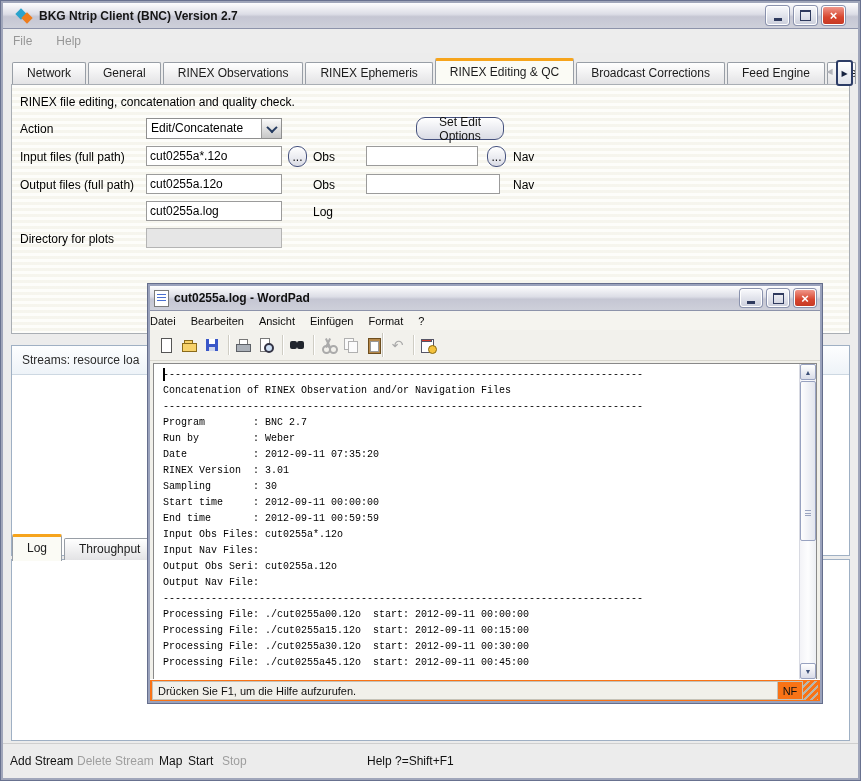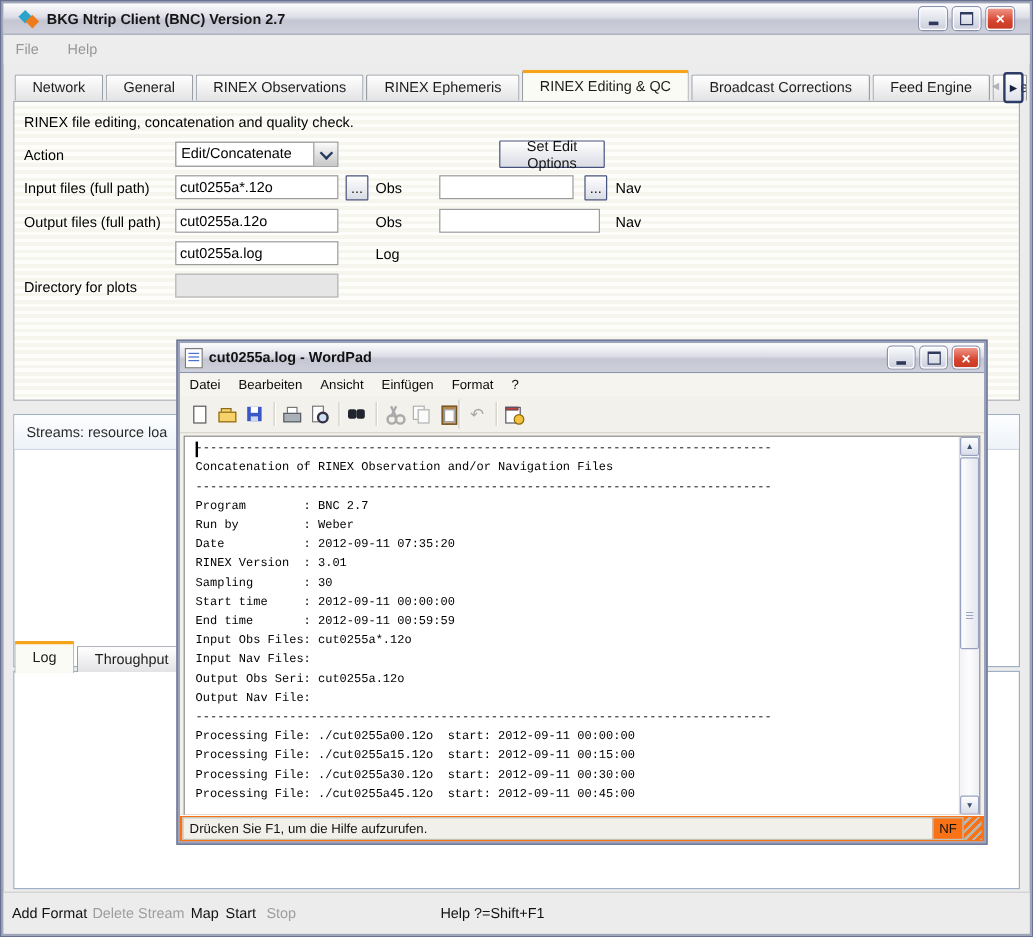--- a/index.html
+++ b/index.html
@@ -46,21 +46,21 @@
   .panel .lbl{position:absolute;font-size:12px;color:#000;white-space:nowrap;}
   .field{position:absolute;height:18px;border:1px solid #9b9b9b;background:#fff;font-size:12px;
          font-family:"Liberation Sans",sans-serif;padding:0 3px;box-sizing:content-box;}
   .field:disabled,.field.disabled{background:#e6e6e6;border-color:#b4b4b4;}
   .combo{position:absolute;width:136px;height:21px;border:1px solid #8f8f8f;background:#fff;display:flex;box-sizing:border-box;}
   .combo .cval{flex:1;font-size:12px;line-height:19px;padding-left:4px;white-space:nowrap;overflow:hidden;}
   .combo .cbtn{width:19px;background:linear-gradient(#fbfbfb,#c7c7c7);border-left:1px solid #9a9a9a;
                display:flex;align-items:center;justify-content:center;}
   .chev{width:6px;height:6px;border-left:2px solid #243a60;border-bottom:2px solid #243a60;
         transform:rotate(-45deg) translate(1px,-1px);}
-  .btn{position:absolute;border:1px solid #46527e;border-radius:1px;font-size:12px;color:#111;
+  .btn{position:absolute;border:1px solid #46527e;border-radius:9px;font-size:12px;color:#111;
        background:linear-gradient(#ffffff,#dadce5);display:flex;align-items:center;justify-content:center;}
   
   .streams{position:absolute;left:8px;top:342px;width:839px;height:211px;box-sizing:border-box;
            border:1px solid #9fb0c4;background:#fff;}
   .streams .shead{height:28px;line-height:28px;padding-left:10px;font-size:12px;color:#2b2b2b;
                   background:linear-gradient(#fdfeff,#eef3f8);border-bottom:1px solid #cdd8e2;}
   
   .bottombar-tabs{position:absolute;left:9px;top:529px;height:28px;display:flex;align-items:flex-end;z-index:2;}
   .logbox{position:absolute;left:8px;top:556px;width:839px;height:182px;box-sizing:border-box;
           border:1px solid #9fb0c4;background:#fff;}
@@ -71,21 +71,21 @@
   
   .win-wp{position:absolute;left:147px;top:283px;width:676px;height:421px;box-sizing:border-box;z-index:10;
           border:3px solid #9aa2bc;outline:1px solid #656e8c;outline-offset:-1px;background:#f1f0ea;}
   .wp-title{position:absolute;left:0;right:0;top:0;height:25px;display:flex;align-items:center;gap:5px;
             padding:0 4px;box-sizing:border-box;background:linear-gradient(#fdfdfe,#dcdde6 45%,#c5c6d3 55%,#ced0da);
             border-bottom:1px solid #8d93aa;}
   .wp-title .title{font-size:12px;font-weight:bold;color:#111;flex:1;white-space:nowrap;overflow:hidden;}
   .wp-icon{width:13px;height:15px;background:#fff;border:1px solid #7b7b7b;position:relative;flex:0 0 auto;}
   .wp-icon i{position:absolute;left:2px;right:2px;height:1px;background:#4a6fd0;}
   .wp-menu{position:absolute;left:0;right:0;top:25px;height:19px;display:flex;align-items:center;gap:15px;
-           padding-left:8px;background:#f5f4ef;font-size:11px;color:#0a0a0a;border-bottom:1px solid #e2e0d8;}
+           background:#f5f4ef;font-size:11px;color:#0a0a0a;border-bottom:1px solid #e2e0d8;}
   .wp-tools{position:absolute;left:0;right:0;top:44px;height:30px;background:#f2f1ec;
             border-bottom:1px solid #d9d7cf;display:flex;align-items:center;padding-left:8px;}
   .ticon{width:17px;height:17px;margin-right:6px;position:relative;flex:0 0 auto;}
   .tsep{width:1px;height:20px;background:#cfcdc4;border-right:1px solid #fff;margin:0 5px 0 1px;flex:0 0 auto;}
   .band{position:absolute;left:232px;top:3px;bottom:3px;width:1px;background:#c9c7be;border-right:1px solid #fff;}
   
   .i-new b{position:absolute;left:3px;top:1px;width:9px;height:13px;background:#fff;border:1px solid #555;}
   .i-open b{position:absolute;left:1px;top:6px;width:13px;height:7px;background:#f7d26a;border:1px solid #8a6a1a;}
   .i-open i{position:absolute;left:3px;top:3px;width:7px;height:3px;background:#f7d26a;border:1px solid #8a6a1a;}
   .i-save b{position:absolute;left:2px;top:2px;width:12px;height:12px;background:#3a57c8;}
@@ -213,21 +213,21 @@
     <div class="shead">Streams:   resource loa</div>
   </div>
 
   <div class="bottombar-tabs">
       <div class="tab active">Log</div>
       <div class="tab">Throughput</div>
     </div>
   <div class="logbox"></div>
 
   <div class="actionbar">
-    <span style="left:7px;">Add Format</span>
+    <span style="left:7px;">Add Stream</span>
     <span style="left:74px;" class="dis">Delete Stream</span>
     <span style="left:156px;">Map</span>
     <span style="left:185px;">Start</span>
     <span style="left:219px;" class="dis">Stop</span>
     <span style="left:364px;">Help ?=Shift+F1</span>
   </div>
 </div>
 
 <div class="win-wp">
 

